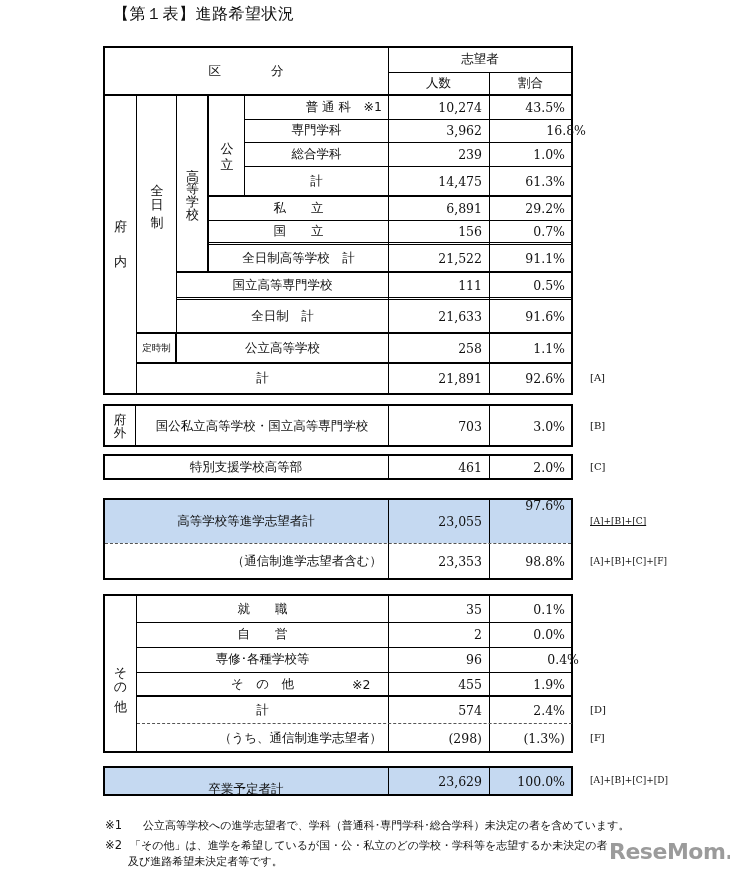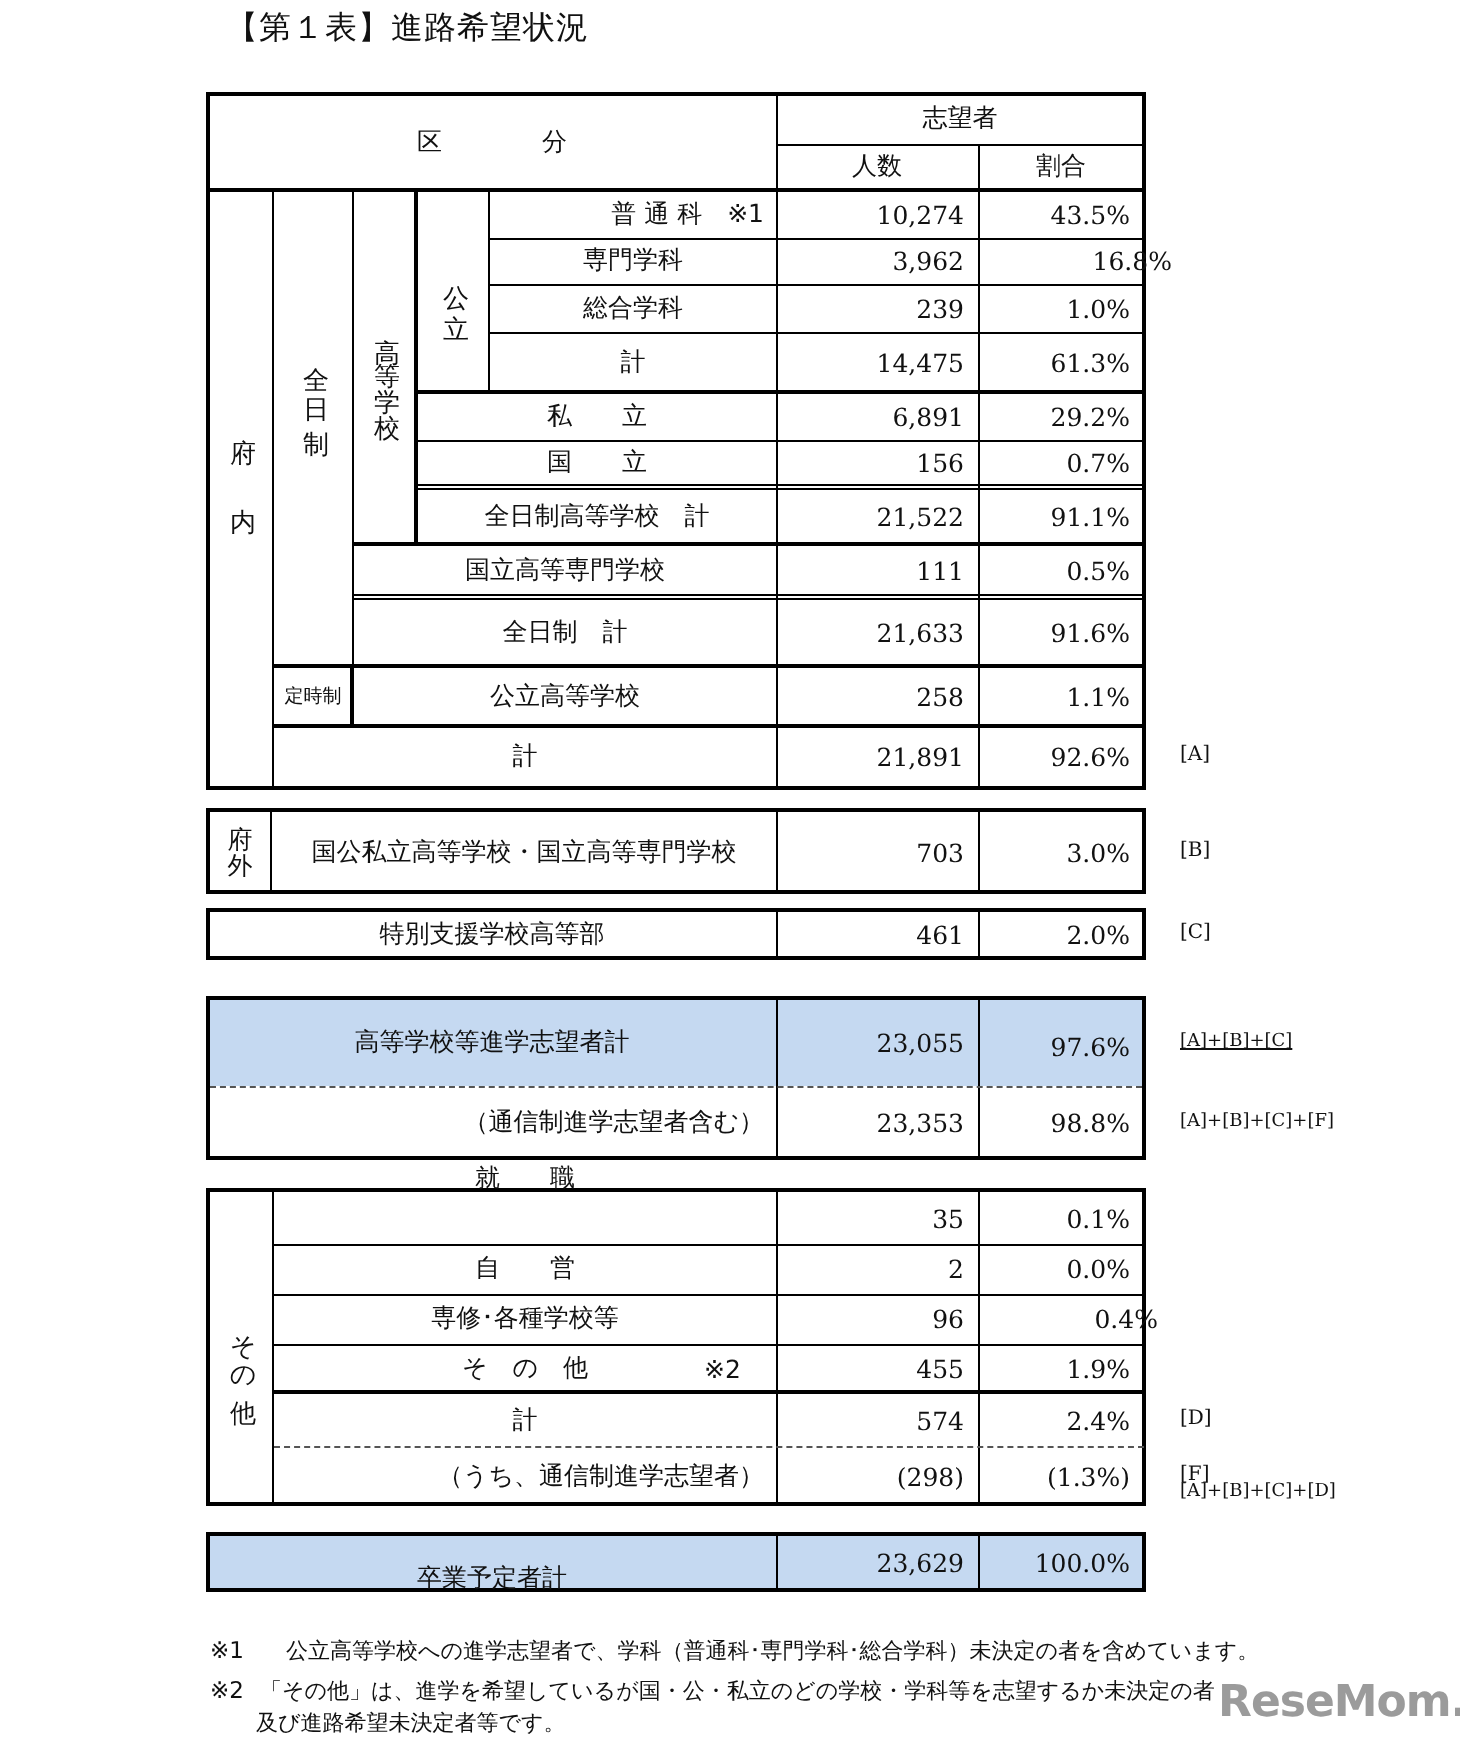--- a/index.html
+++ b/index.html
@@ -124,34 +124,34 @@
 <div class="cell num" style="left:489px;top:456px;width:83px;height:23px;">2.0%</div>
 <div class="tag" style="left:590px;top:461px;">[C]</div>
 
 <div class="box" style="left:103px;top:498px;width:470px;height:82px;"></div>
 <div class="blue abs" style="left:105px;top:500px;width:466px;height:43px;"></div>
 <div class="vline" style="left:388px;top:499px;height:80px;"></div>
 <div class="vline" style="left:489px;top:499px;height:80px;"></div>
 <div class="hline dot" style="left:105px;top:543px;width:466px;"></div>
 <div class="cell" style="left:104px;top:500px;width:284px;height:43px;">高等学校等進学志望者計</div>
 <div class="cell num" style="left:388px;top:500px;width:101px;height:43px;">23,055</div>
-<div class="cell num" style="left:489px;top:494px;width:83px;height:58px;">97.6%</div>
+<div class="cell num" style="left:489px;top:476px;width:83px;height:58px;">97.6%</div>
 <div class="tag" style="left:590px;top:516px;font-size:9px;text-decoration:underline;">[A]+[B]+[C]</div>
 <div class="cell" style="left:104px;top:544px;width:284px;height:35px;justify-content:flex-end;padding-right:6px;">（通信制進学志望者含む）</div>
 <div class="cell num" style="left:388px;top:544px;width:101px;height:35px;">23,353</div>
 <div class="cell num" style="left:489px;top:544px;width:83px;height:35px;">98.8%</div>
 <div class="tag" style="left:590px;top:556px;font-size:9px;">[A]+[B]+[C]+[F]</div>
 
 <div class="box" style="left:103px;top:594px;width:470px;height:159px;"></div>
 <div class="vline" style="left:136px;top:595px;height:157px;"></div>
 <div class="vline" style="left:388px;top:595px;height:157px;"></div>
 <div class="vline" style="left:489px;top:595px;height:157px;"></div>
 <div class="cell vtext" style="left:104px;top:596px;width:32px;height:156px;letter-spacing:1px;font-size:13px;">その他</div>
 
-<div class="cell" style="left:137px;top:576px;width:251px;height:26px;">就　　職</div>
+<div class="cell" style="left:137px;top:596px;width:251px;height:26px;">就　　職</div>
 <div class="cell num" style="left:388px;top:596px;width:101px;height:26px;">35</div>
 <div class="cell num" style="left:489px;top:596px;width:83px;height:26px;">0.1%</div>
 <div class="hline" style="left:136px;top:622px;width:436px;"></div>
 
 <div class="cell" style="left:137px;top:622px;width:251px;height:25px;">自　　営</div>
 <div class="cell num" style="left:388px;top:622px;width:101px;height:25px;">2</div>
 <div class="cell num" style="left:489px;top:622px;width:83px;height:25px;">0.0%</div>
 <div class="hline" style="left:136px;top:647px;width:436px;"></div>
 
 <div class="cell" style="left:137px;top:647px;width:251px;height:25px;">専修･各種学校等</div>
@@ -175,21 +175,21 @@
 <div class="cell num" style="left:388px;top:724px;width:101px;height:28px;">(298)</div>
 <div class="cell num" style="left:489px;top:724px;width:83px;height:28px;">(1.3%)</div>
 <div class="tag" style="left:590px;top:732px;">[F]</div>
 
 <div class="box blue" style="left:103px;top:766px;width:470px;height:30px;"></div>
 <div class="vline" style="left:388px;top:767px;height:28px;"></div>
 <div class="vline" style="left:489px;top:767px;height:28px;"></div>
 <div class="cell" style="left:104px;top:768px;width:284px;height:42px;">卒業予定者計</div>
 <div class="cell num" style="left:388px;top:768px;width:101px;height:27px;">23,629</div>
 <div class="cell num" style="left:489px;top:768px;width:83px;height:27px;">100.0%</div>
-<div class="tag" style="left:590px;top:741px;font-size:9px;">[A]+[B]+[C]+[D]</div>
+<div class="tag" style="left:590px;top:775px;font-size:9px;">[A]+[B]+[C]+[D]</div>
 
 <div class="note" style="left:105px;top:818px;">※1</div>
 <div class="note" style="left:143px;top:818px;font-size:11px;">公立高等学校への進学志望者で、学科（普通科･専門学科･総合学科）未決定の者を含めています。</div>
 <div class="note" style="left:105px;top:838px;">※2</div>
 <div class="note" style="left:130px;top:838px;font-size:11px;">「その他」は、進学を希望しているが国・公・私立のどの学校・学科等を志望するか未決定の者</div>
 <div class="note" style="left:128px;top:854px;font-size:11px;">及び進路希望未決定者等です。</div>
 
 <div class="wm">ReseMom.</div>
 
 </body></html>

